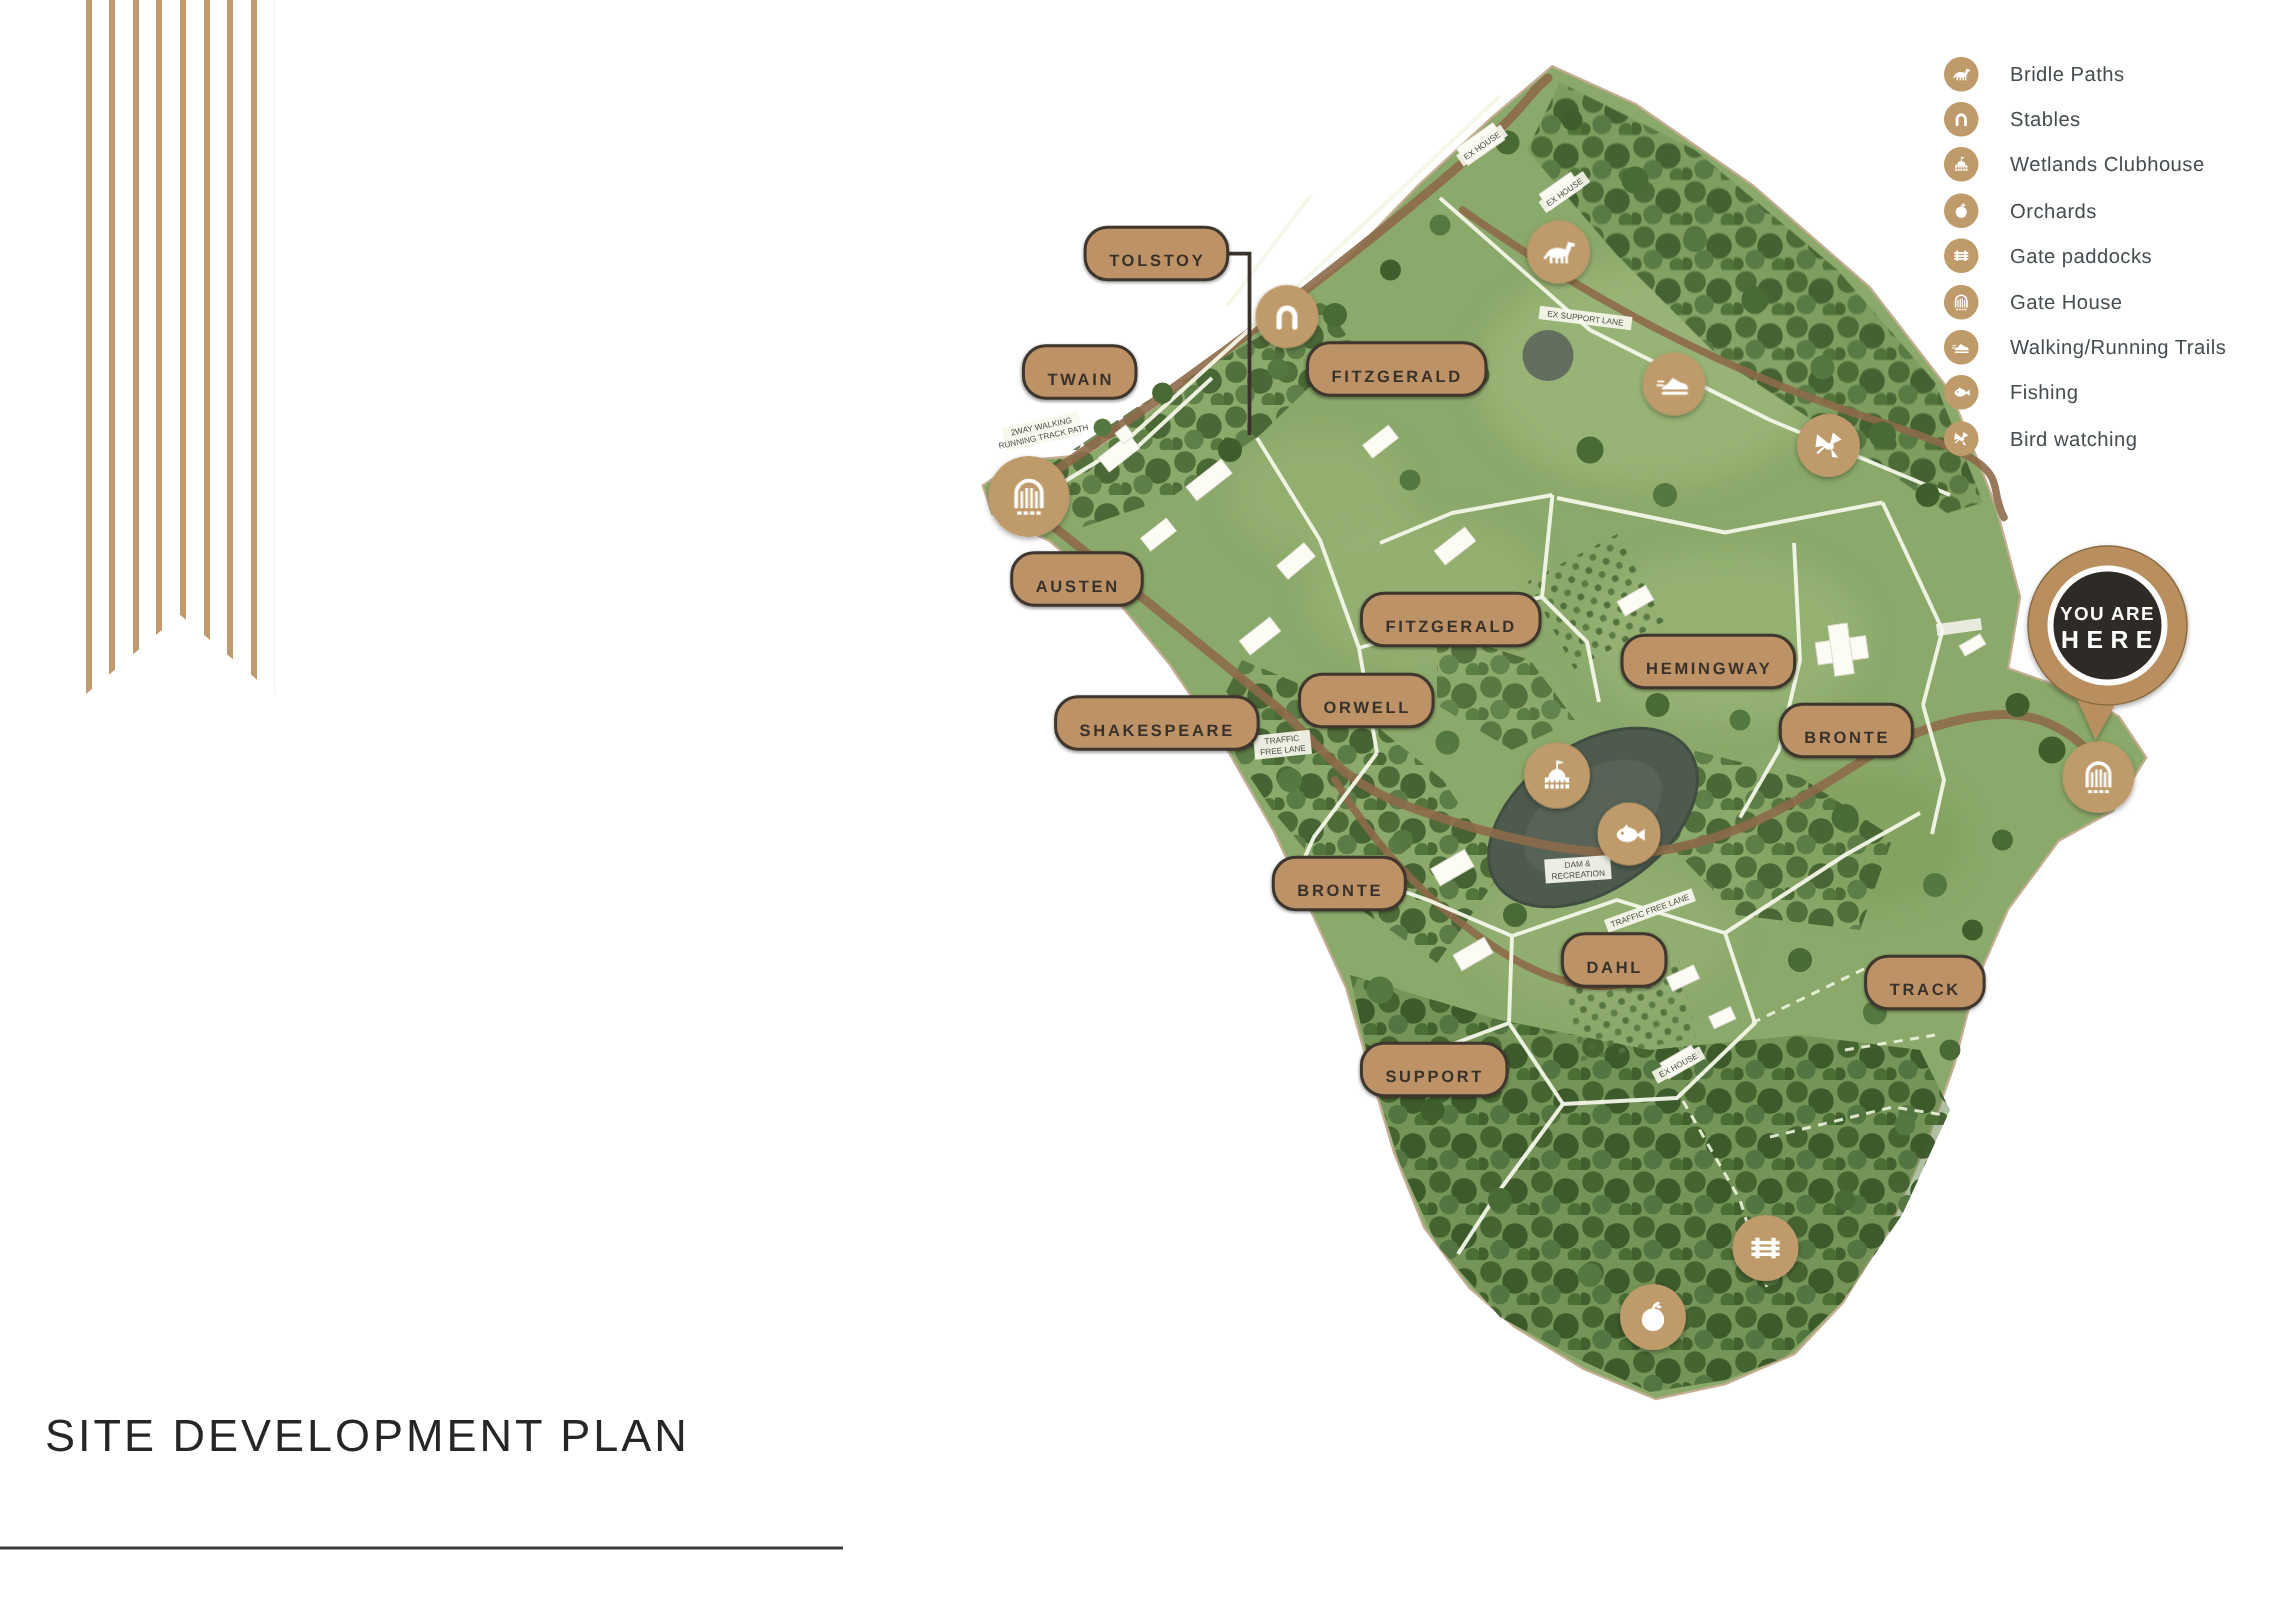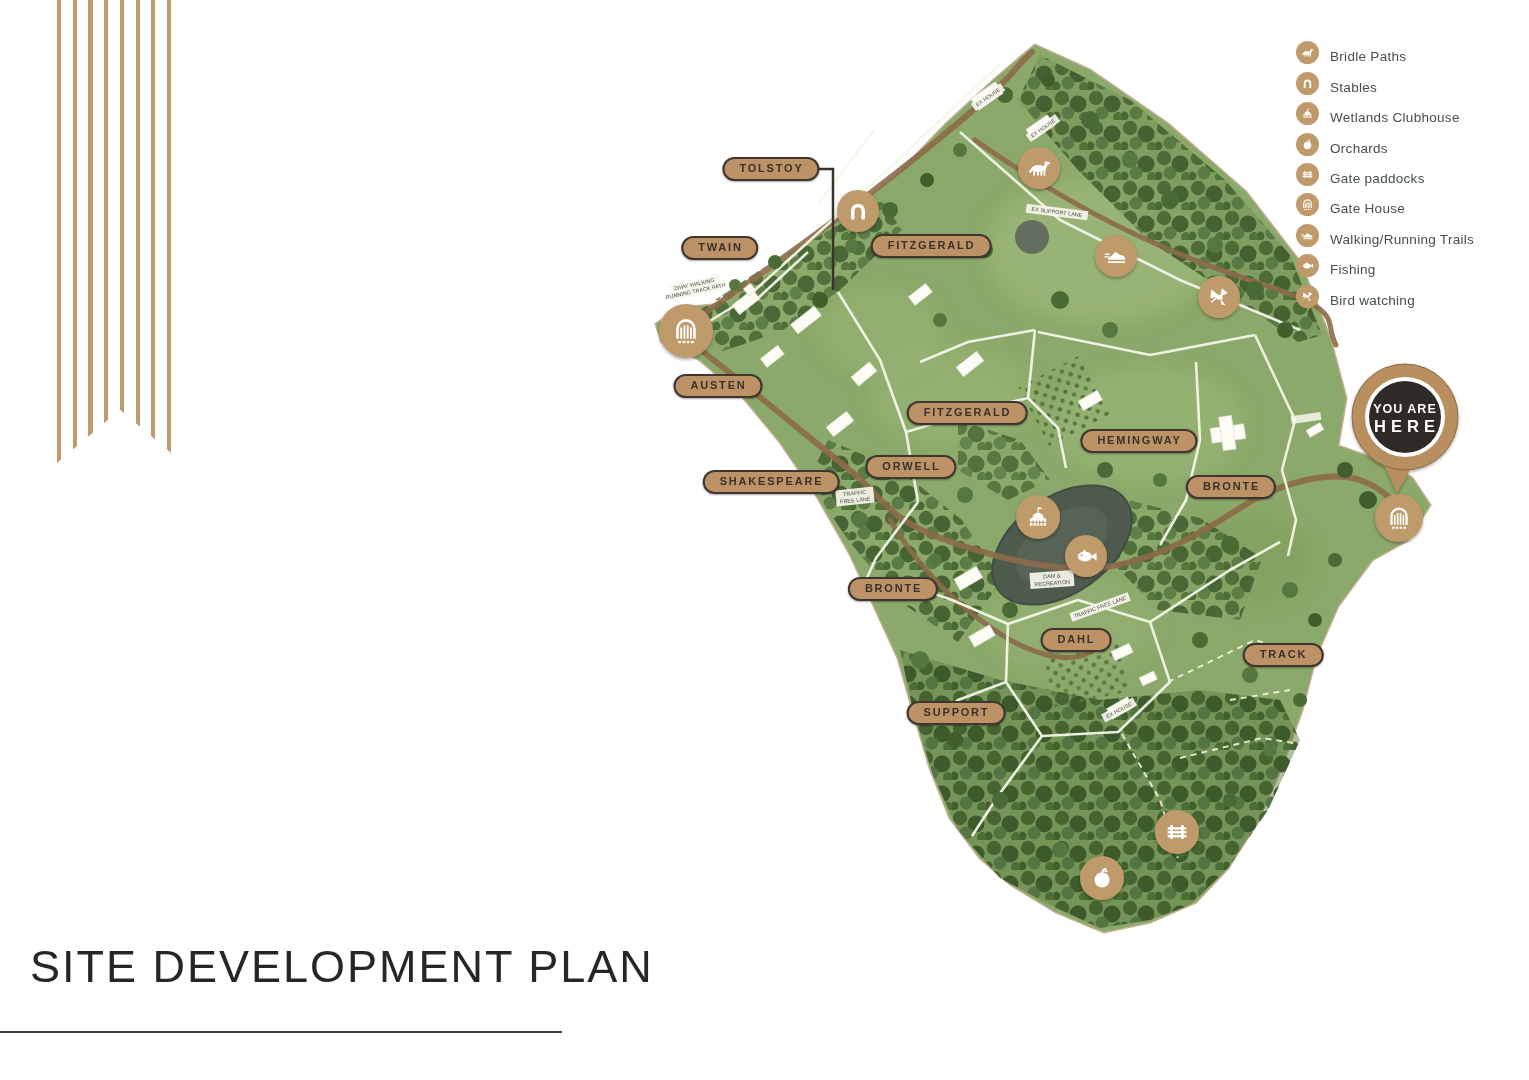--- a/index.html
+++ b/index.html
@@ -13,36 +13,36 @@
     background:repeating-linear-gradient(to right,#c09a6e 0 4px,transparent 4px 15.75px);
     clip-path:polygon(0 0,100% 0,100% 100%,50% 88.5%,0 100%);
   }
   
   .map-svg{position:absolute;left:0;top:0;}
   
   .pill{
     position:absolute;transform:translate(-50%,-50%);
     background:#bd9266;border:2px solid #3f372e;border-radius:16px;
     color:#39322a;font-size:11px;font-weight:bold;letter-spacing:1.8px;
-    padding:3px 14px 5px 15px;white-space:nowrap;
+    padding:16px 14px 5px 15px;white-space:nowrap;
     box-shadow:0 1px 2px rgba(0,0,0,.35);
   }
   
   .legend{position:absolute;left:1296px;top:34px;}
-  .legend-row{display:flex;align-items:flex-end;height:30.4px;gap:11px;}
+  .legend-row{display:flex;align-items:center;height:30.4px;gap:21px;}
   .legend-icon{
     flex:0 0 auto;width:23px;height:23px;border-radius:50%;background:#bf9a6a;
     display:flex;align-items:center;justify-content:center;
   }
   .legend-icon svg{width:15px;height:15px;display:block;}
   .legend-label{font-size:13.5px;font-weight:500;color:#454d50;letter-spacing:.3px;white-space:nowrap;}
   
   .plan-title{
     position:absolute;left:30px;top:941px;
-    font-size:45px;font-weight:300;color:#262626;letter-spacing:2px;white-space:nowrap;
+    font-size:30px;font-weight:300;color:#262626;letter-spacing:2px;white-space:nowrap;
   }
   .title-rule{position:absolute;left:0;top:1031px;width:562px;height:0;border-top:2px solid #3d3d3d;}
   .hidden-defs{position:absolute;width:0;height:0;overflow:hidden;}
   .map-microtext{font-family:"Liberation Sans",sans-serif;}
 </style>
 </head>
 <body>
 
 <svg class="hidden-defs" aria-hidden="true">
   <defs>

